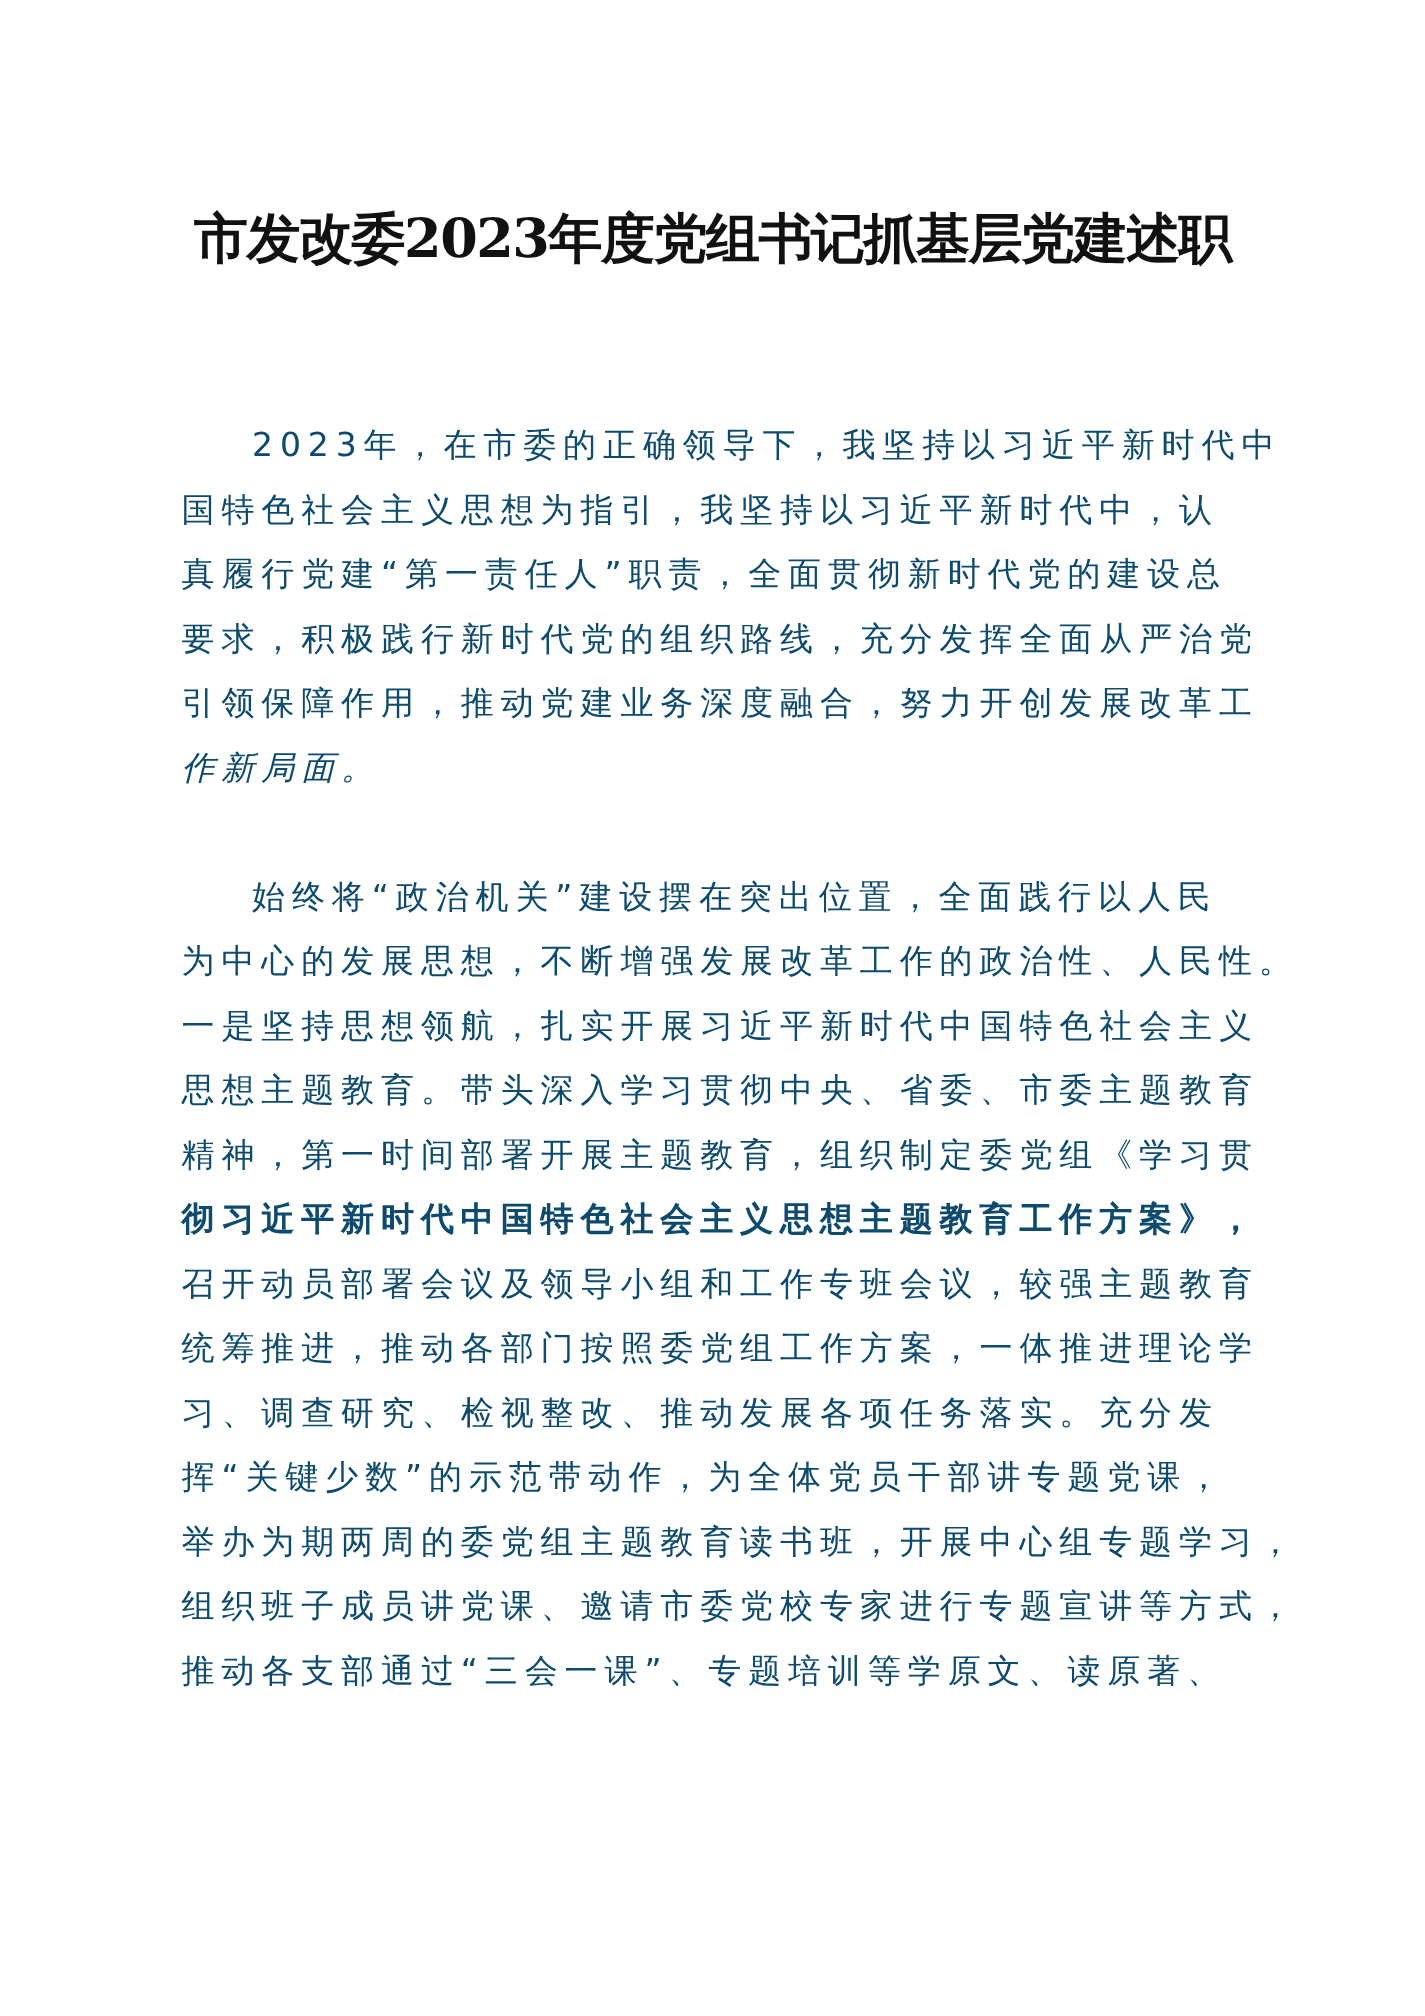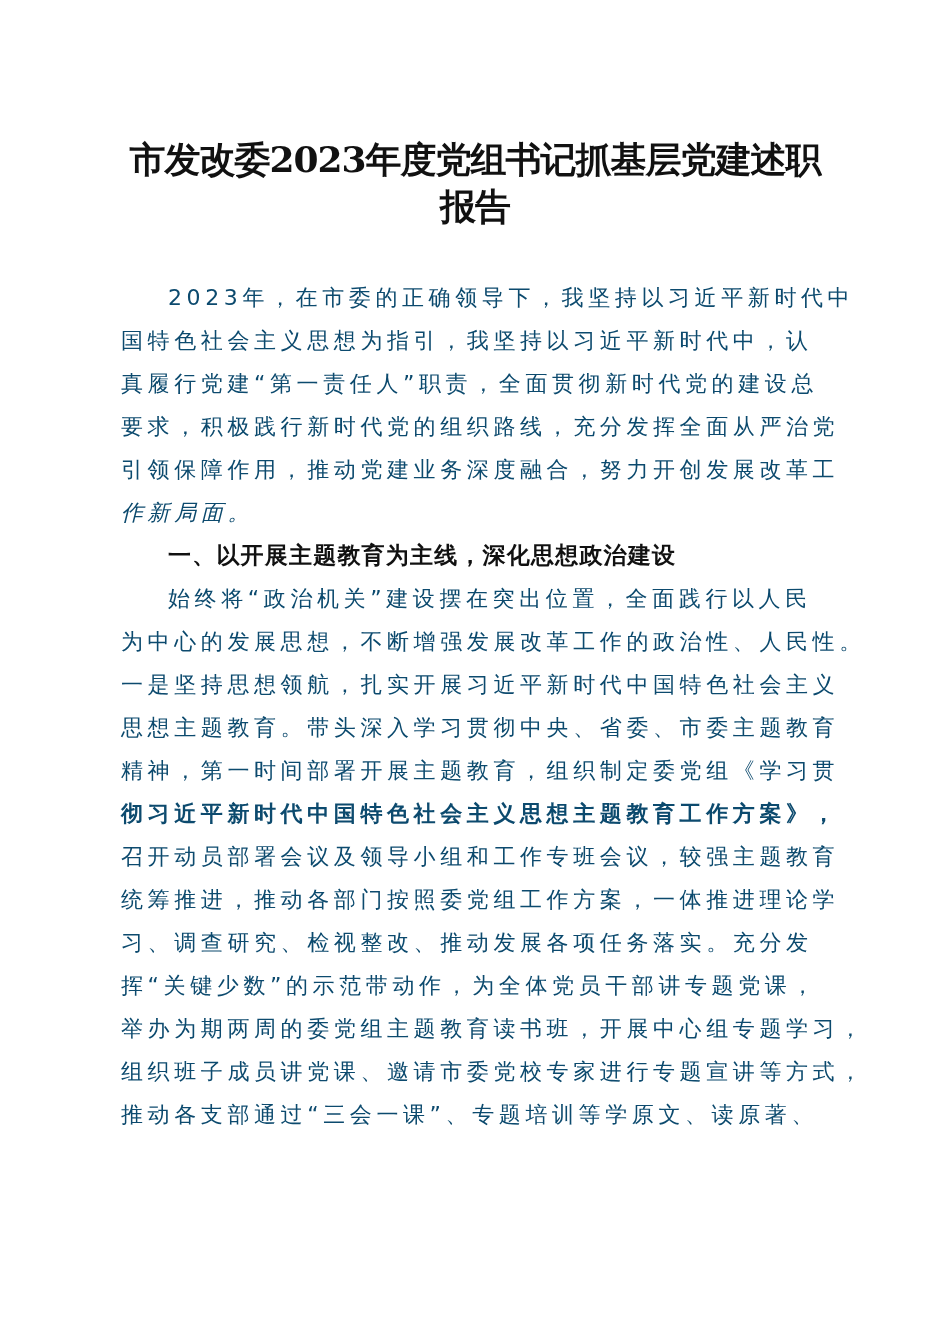--- a/index.html
+++ b/index.html
@@ -20,32 +20,30 @@
       letter-spacing: 4.6px;
     }
     .line.indent { left: 168px; }
     .line.heading { left: 168px; font-weight: bold; color: #111111; letter-spacing: 1.2px; font-size: 23px; }
   </style>
 </head>
 <body>
 
 <div class="page">
   <div class="title l1">市发改委2023年度党组书记抓基层党建述职</div>
-  <div class="title l2">报告</div>
 
   <div>
     <div class="line indent" style="top:276px;">2023年，在市委的正确领导下，我坚持以习近平新时代中</div>
     <div class="line" style="top:319px;">国特色社会主义思想为指引，我坚持以习近平新时代中，认</div>
     <div class="line" style="top:362px;">真履行党建“第一责任人”职责，全面贯彻新时代党的建设总</div>
     <div class="line" style="top:405px;">要求，积极践行新时代党的组织路线，充分发挥全面从严治党</div>
     <div class="line" style="top:448px;">引领保障作用，推动党建业务深度融合，努力开创发展改革工</div>
     <div class="line" style="top:491px;font-style:italic;">作新局面。</div>
   </div>
 
-  <div class="line heading" style="top:534px;">一、以开展主题教育为主线，深化思想政治建设</div>
 
   <div>
     <div class="line indent" style="top:577px;">始终将“政治机关”建设摆在突出位置，全面践行以人民</div>
     <div class="line" style="top:620px;">为中心的发展思想，不断增强发展改革工作的政治性、人民性。</div>
     <div class="line" style="top:663px;">一是坚持思想领航，扎实开展习近平新时代中国特色社会主义</div>
     <div class="line" style="top:706px;">思想主题教育。带头深入学习贯彻中央、省委、市委主题教育</div>
     <div class="line" style="top:749px;">精神，第一时间部署开展主题教育，组织制定委党组《学习贯</div>
     <div class="line" style="top:792px;font-weight:bold;">彻习近平新时代中国特色社会主义思想主题教育工作方案》，</div>
     <div class="line" style="top:835px;">召开动员部署会议及领导小组和工作专班会议，较强主题教育</div>
     <div class="line" style="top:878px;">统筹推进，推动各部门按照委党组工作方案，一体推进理论学</div>

